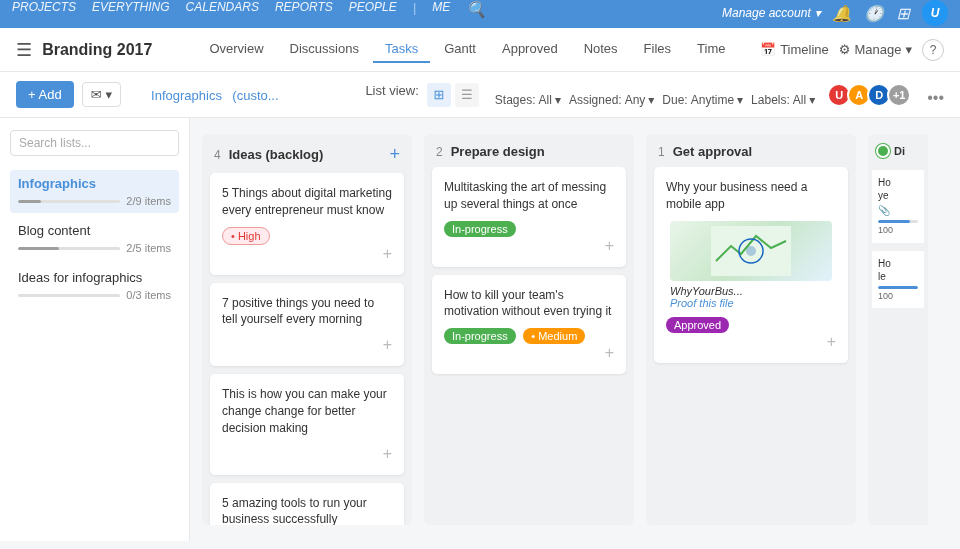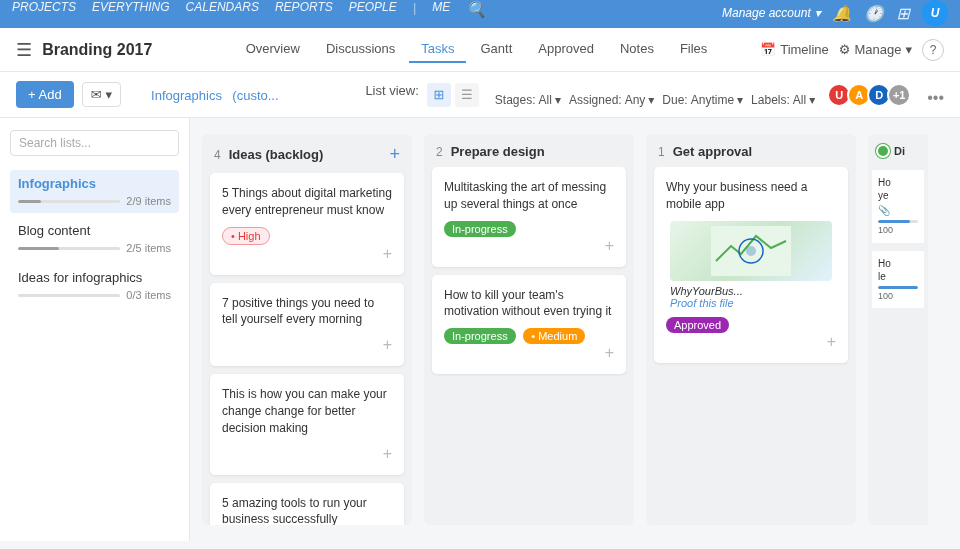--- a/index.html
+++ b/index.html
@@ -118,20 +118,21 @@
   <span class="hamburger">☰</span>
   <span class="project-title">Branding 2017</span>
   <div class="sub-nav-tabs">
     <div class="sub-nav-tab">Overview</div>
     <div class="sub-nav-tab">Discussions</div>
     <div class="sub-nav-tab active">Tasks</div>
     <div class="sub-nav-tab">Gantt</div>
     <div class="sub-nav-tab">Approved</div>
     <div class="sub-nav-tab">Notes</div>
     <div class="sub-nav-tab">Files</div>
+    <div class="sub-nav-tab">Time</div>
   </div>
   <div class="sub-nav-right">
     <div class="timeline-btn">
       <span>📅</span>
       <span>Timeline</span>
     </div>
     <div class="manage-btn">
       <span>⚙</span>
       <span>Manage</span>
       <span>▾</span>

